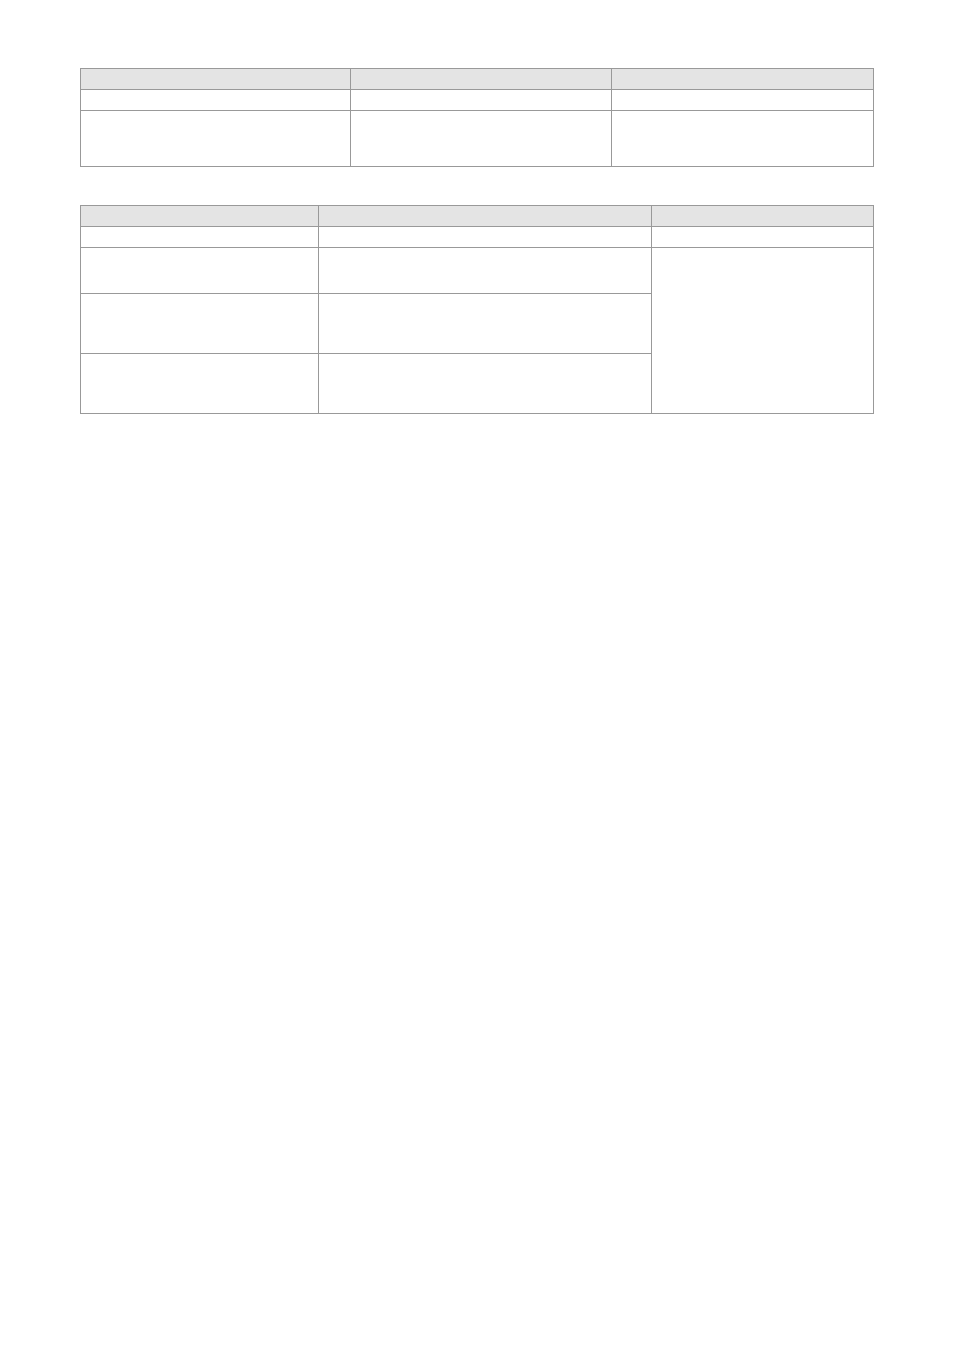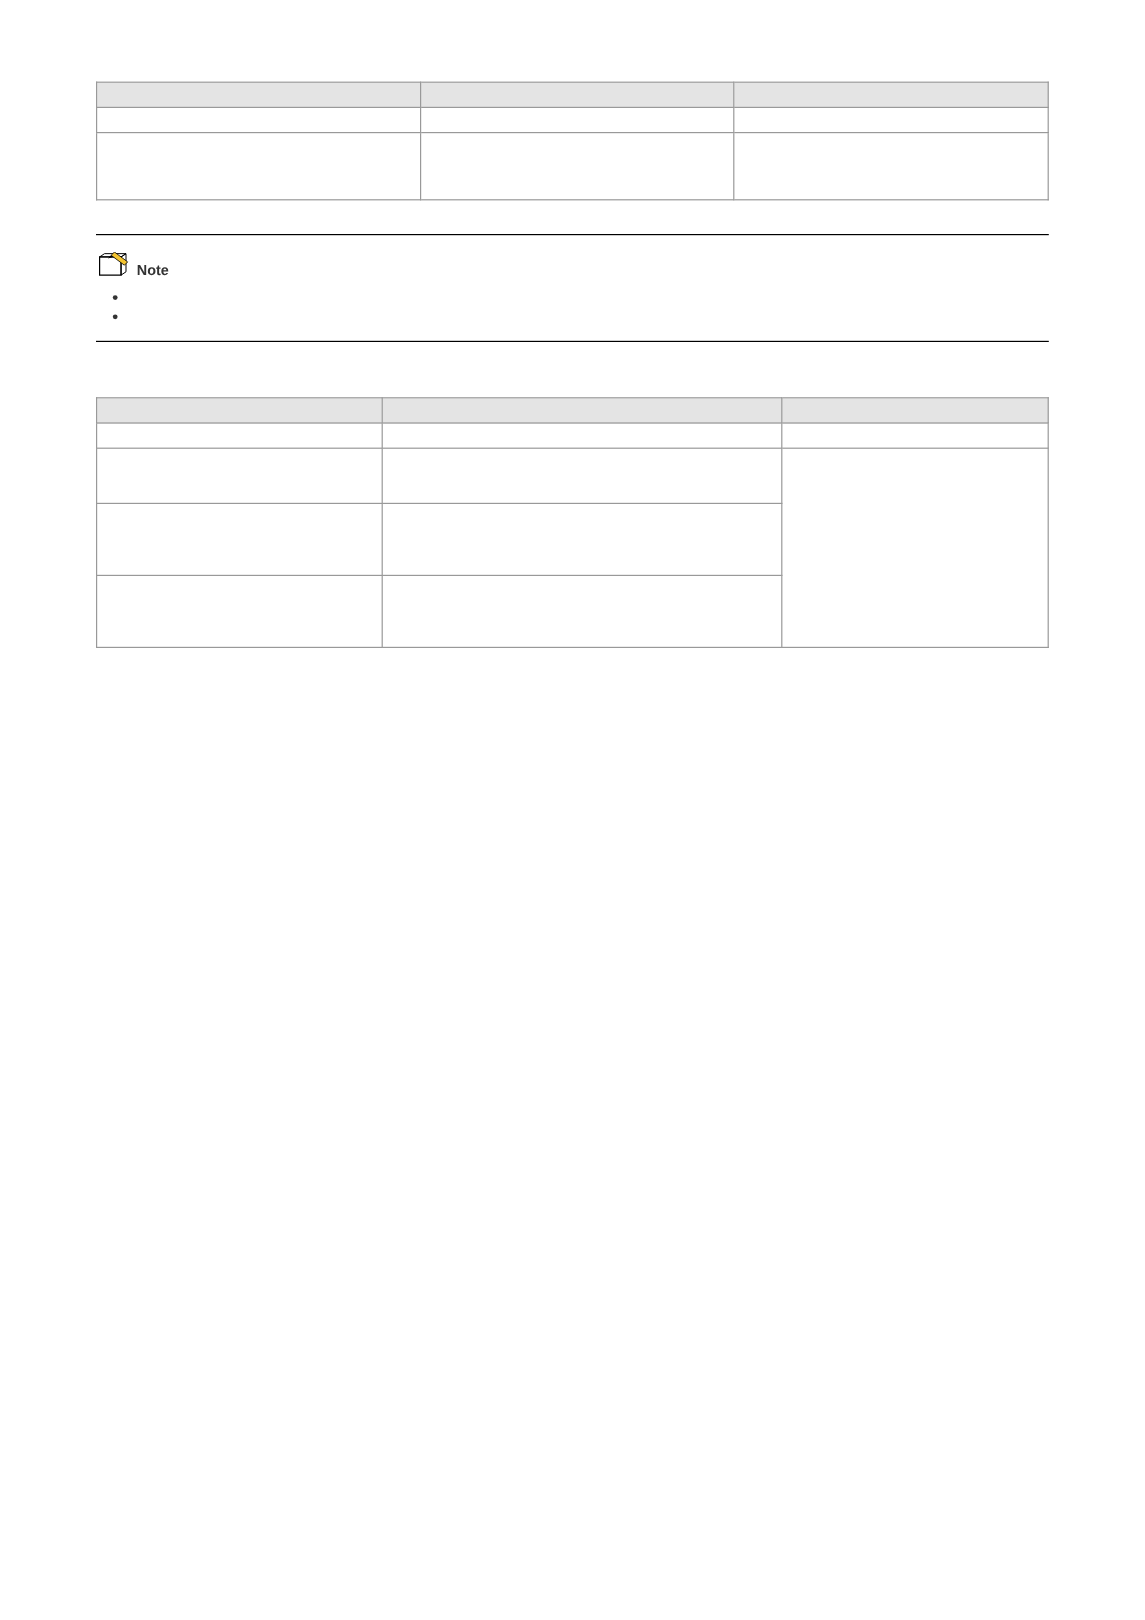--- a/index.html
+++ b/index.html
@@ -90,38 +90,20 @@
         <td></td>
       </tr>
       <tr>
         <td style="height:56px"></td>
         <td></td>
         <td></td>
       </tr>
     </tbody>
   </table>
 
-  <div class="note-section">
-    <div class="note-header">
-      <span class="note-icon">
-        <svg viewBox="0 0 40 32" width="28" height="22">
-          <path d="M4 6 L30 6 L30 28 L4 28 Z" fill="none" stroke="#000" stroke-width="1.5"></path>
-          <path d="M4 6 L10 2 L36 2 L30 6 Z" fill="none" stroke="#000" stroke-width="1.2"></path>
-          <path d="M30 6 L36 2 L36 24 L30 28 Z" fill="none" stroke="#000" stroke-width="1.2"></path>
-          <path d="M22 0 L38 12 L34 16 L18 4 Z" fill="#f4c430" stroke="#000" stroke-width="1"></path>
-          <path d="M18 4 L14 8 L20 6 Z" fill="#000"></path>
-        </svg>
-      </span>
-      <span class="note-label">Note</span>
-    </div>
-    <ul class="note-list">
-      <li></li>
-      <li></li>
-    </ul>
-  </div>
 
   <div class="spacer-small"></div>
 
   <table class="table-top-rule table2-last-col">
     <thead>
       <tr>
         <th style="width:30%"></th>
         <th style="width:42%"></th>
         <th style="width:28%"></th>
       </tr>

